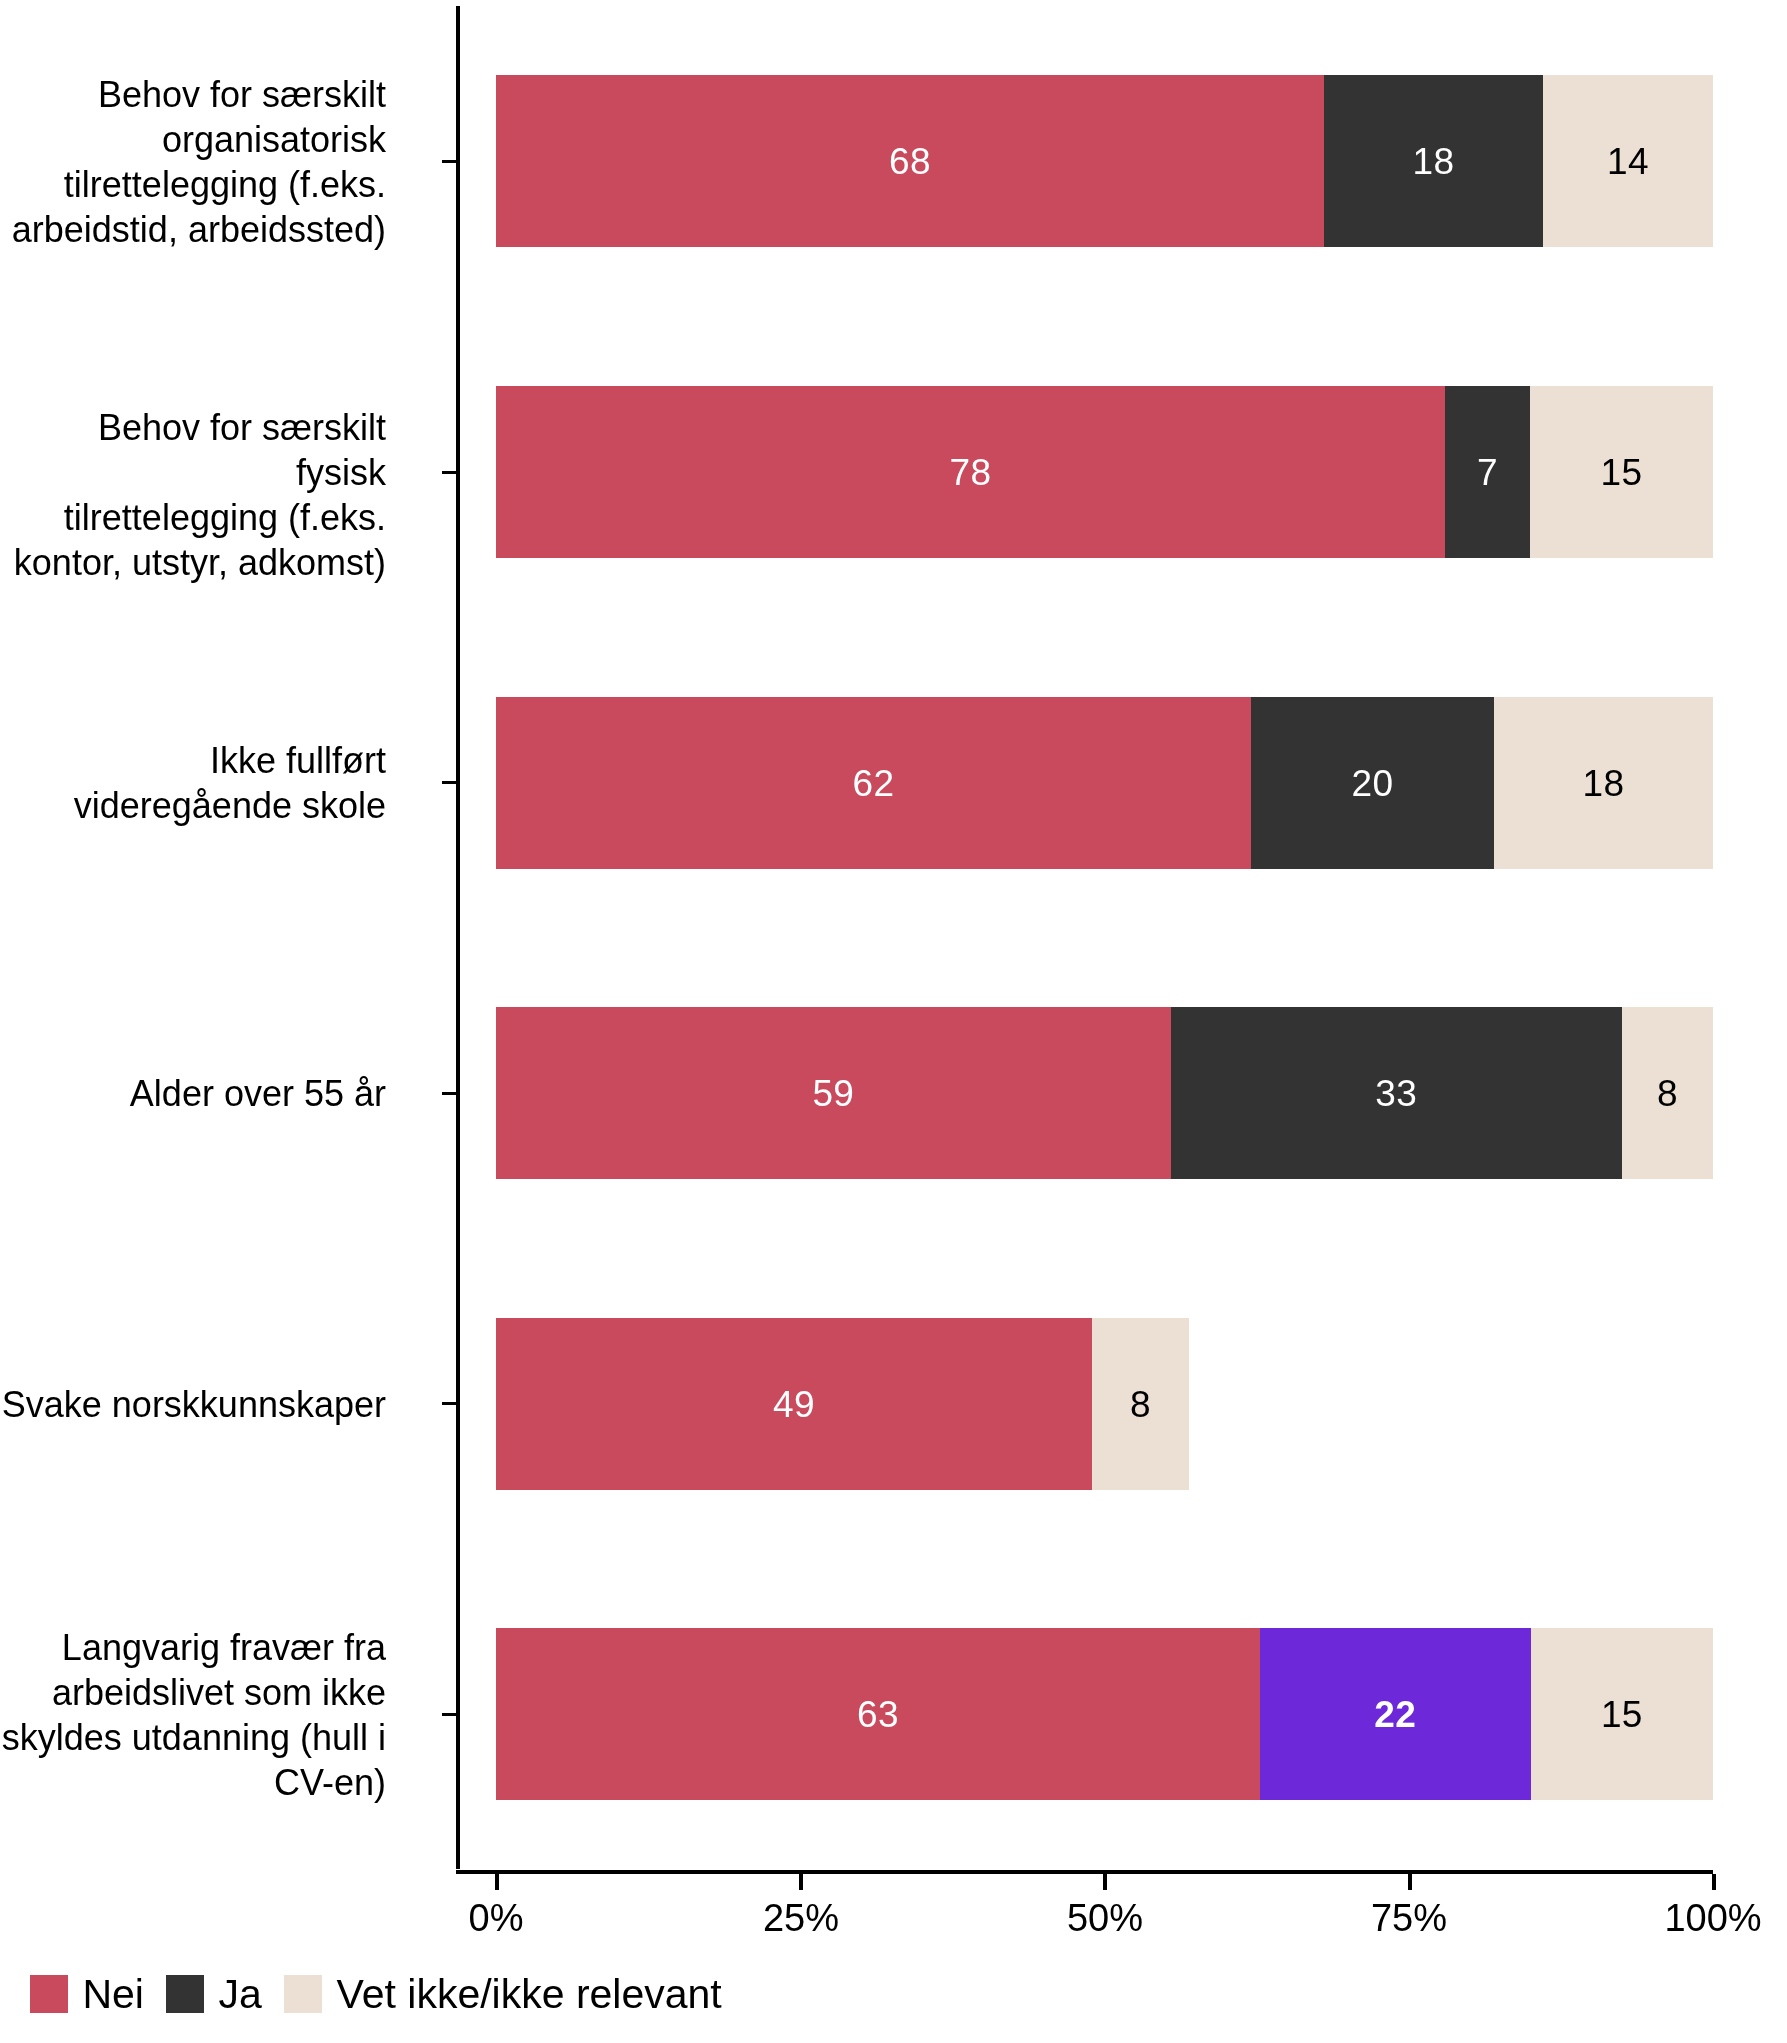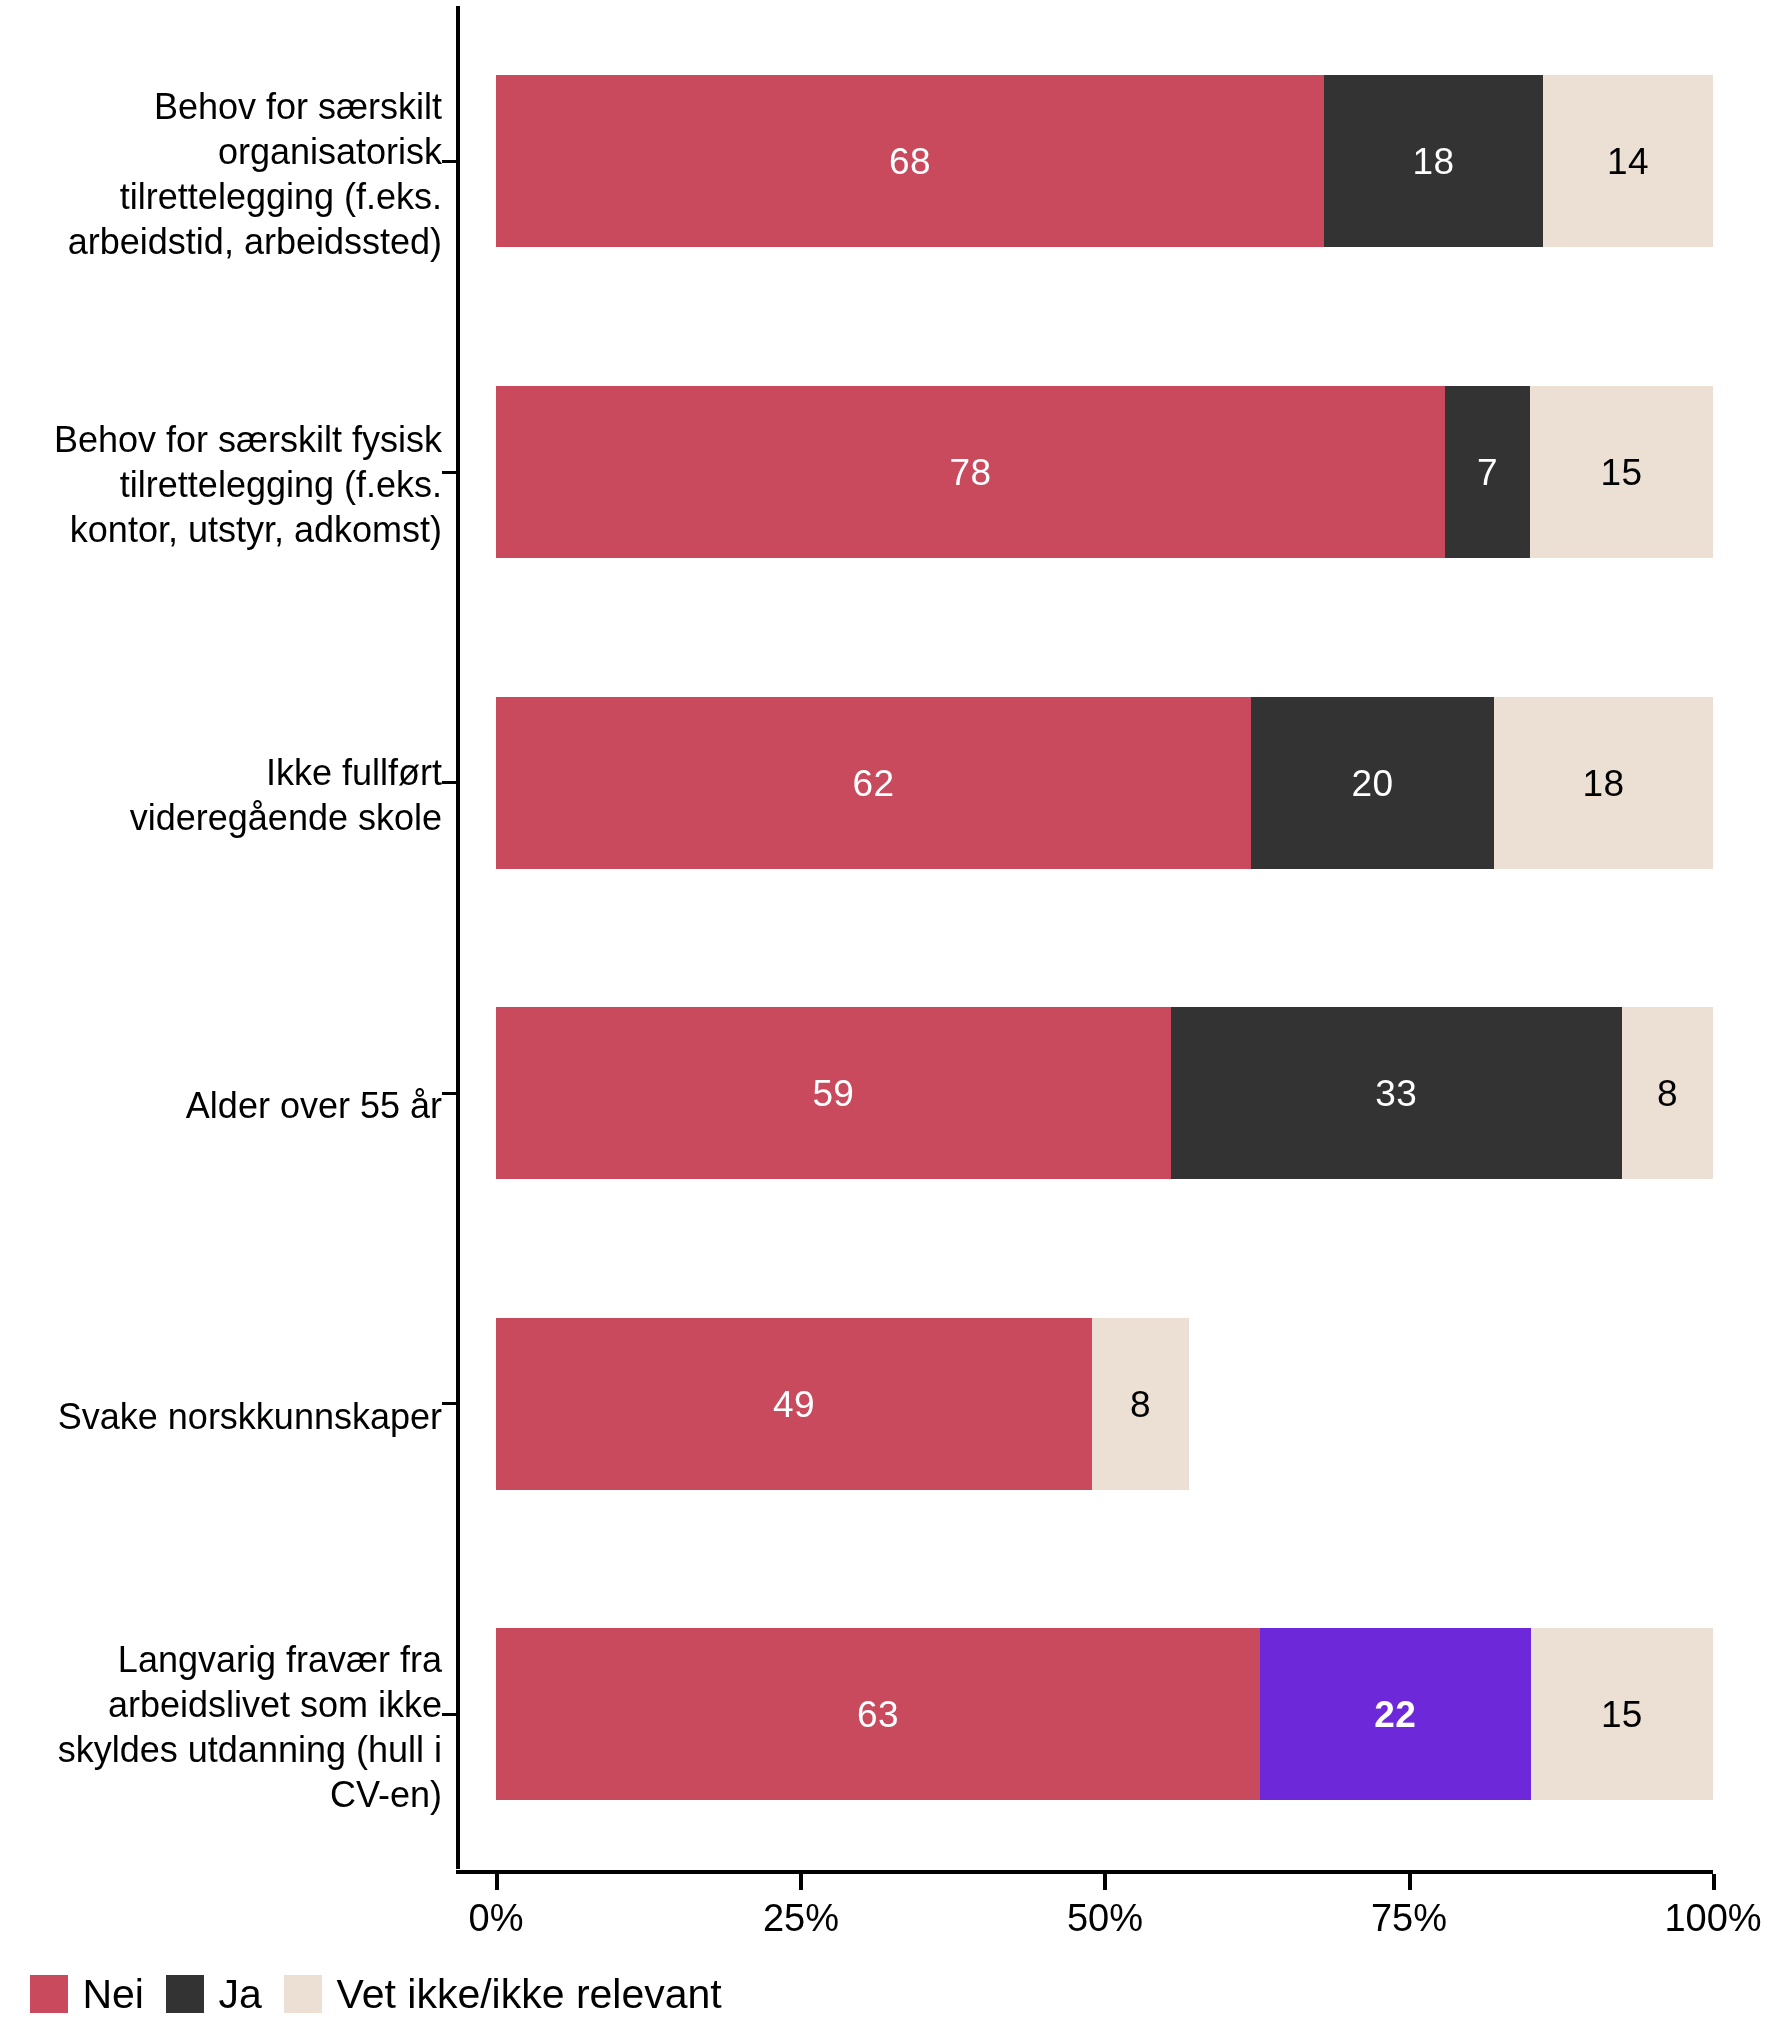--- a/index.html
+++ b/index.html
@@ -74,27 +74,26 @@
     white-space: nowrap;
     font-family: "Liberation Sans", sans-serif;
   }
   .seg-nei .seg-label { color: #ffffff; }
   .seg-ja  .seg-label { color: #ffffff; }
   .seg-vet .seg-label { color: #000000; }
 
   
   .ytick {
     position: absolute;
-    right: 1346px; 
+    right: 1402px; 
     text-align: right;
     font-size: 36px;
     line-height: 45px;
     color: #000000;
     white-space: pre-line;
-    margin-top: 12px;
   }
   .ytick-mark {
     position: absolute;
     left: 442px;
     width: 14.4px;
     height: 3.2px;
     background: #000000;
   }
 
   

